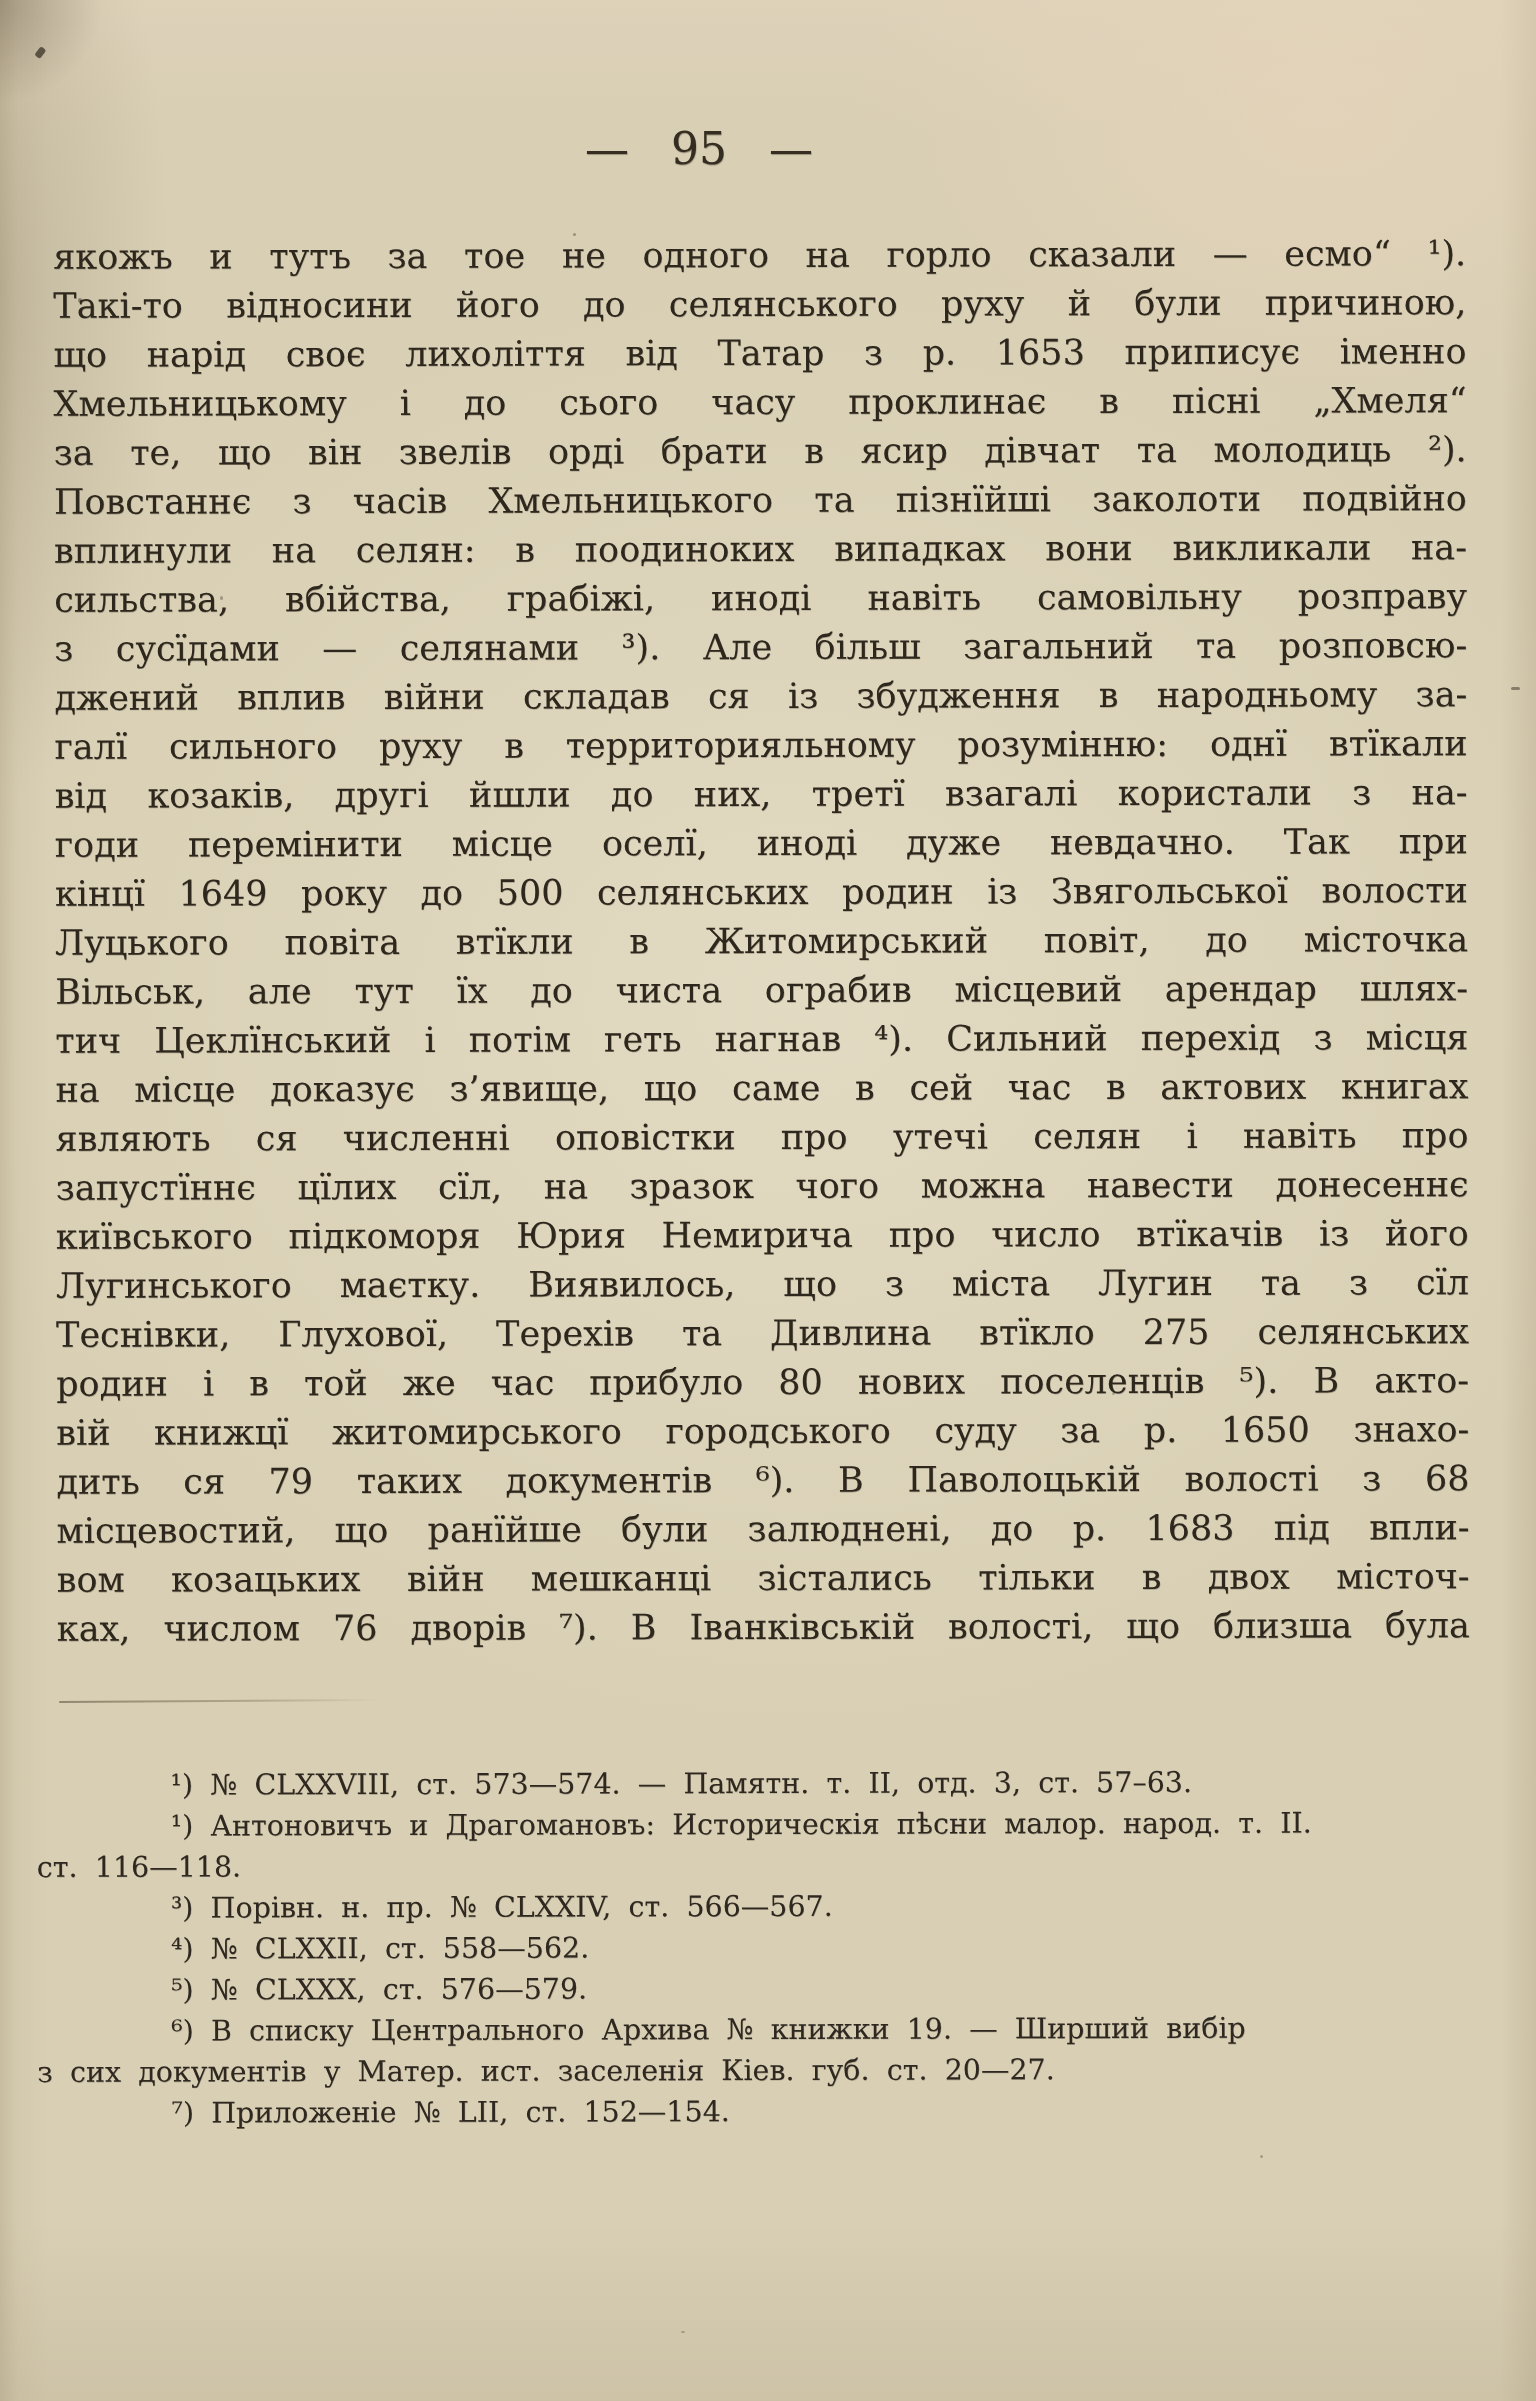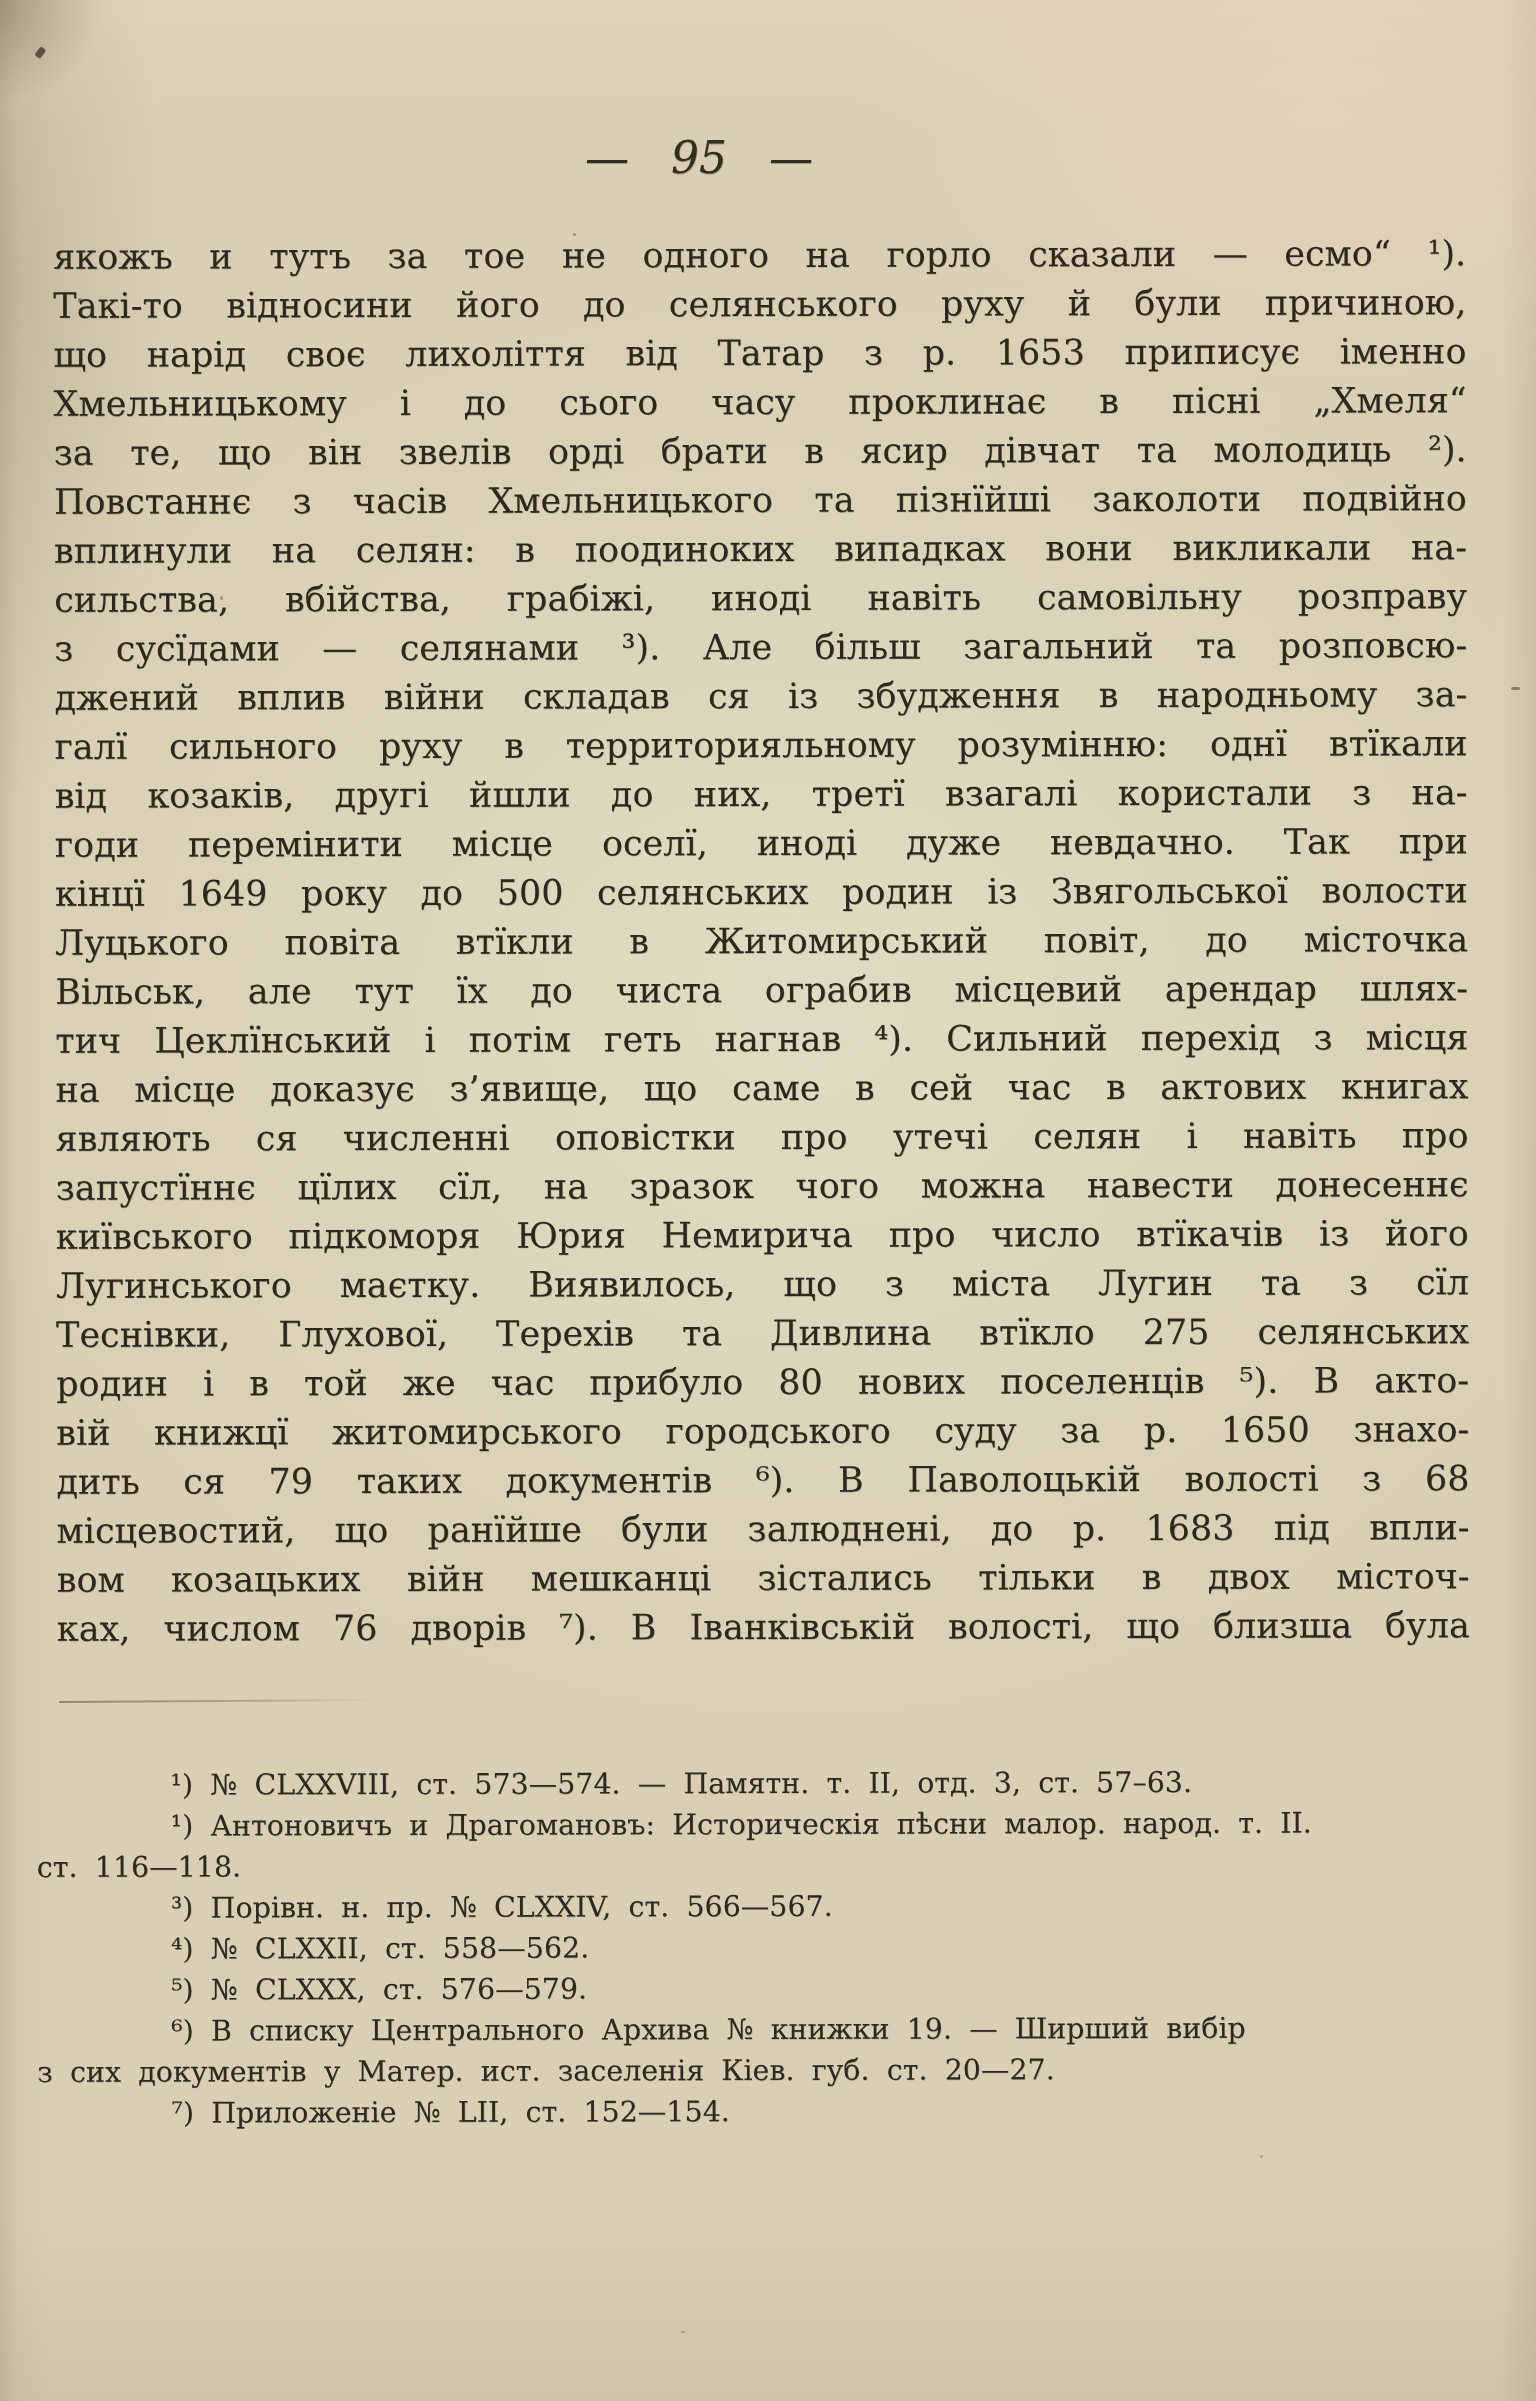--- a/index.html
+++ b/index.html
@@ -27,30 +27,29 @@
       radial-gradient(circle 138px at 0% 0%, rgba(70,58,40,0.30), transparent 75%),
       radial-gradient(ellipse 244px 732px at 0% 12%, rgba(100,84,58,0.18), transparent 70%),
       linear-gradient(90deg, rgba(140,120,88,0.22) 0px, rgba(140,120,88,0.06) 18px, rgba(0,0,0,0) 49px),
       linear-gradient(270deg, rgba(130,110,80,0.16) 0px, rgba(0,0,0,0) 37px),
       linear-gradient(0deg, rgba(125,105,75,0.12) 0px, rgba(0,0,0,0) 179px),
       linear-gradient(180deg, rgba(232,215,194,0.35) 0px, rgba(0,0,0,0) 130px),
       var(--paper);
   }
   .page-number {
     position: absolute;
-    top: 133px;
+    top: 124px;
     left: 55px;
     width: 1288px;
     text-align: center;
     font-size: 44px;
     line-height: 49px;
     word-spacing: 28px;
     color: #352d21;
     text-shadow: 0.5px 0.7px 0.7px rgba(50,40,25,0.35);
-    font-style: italic;
   }
   .body-text {
     position: absolute;
     top: 231px;
     left: 55px;
     width: 1413px;
     transform: rotate(-0.15deg);
   }
   .body-line {
     height: 49px;

